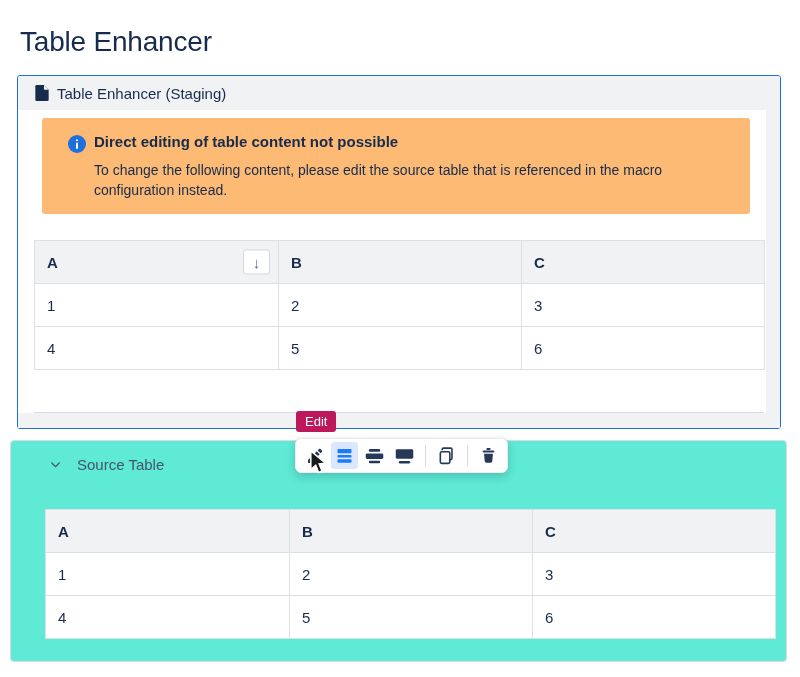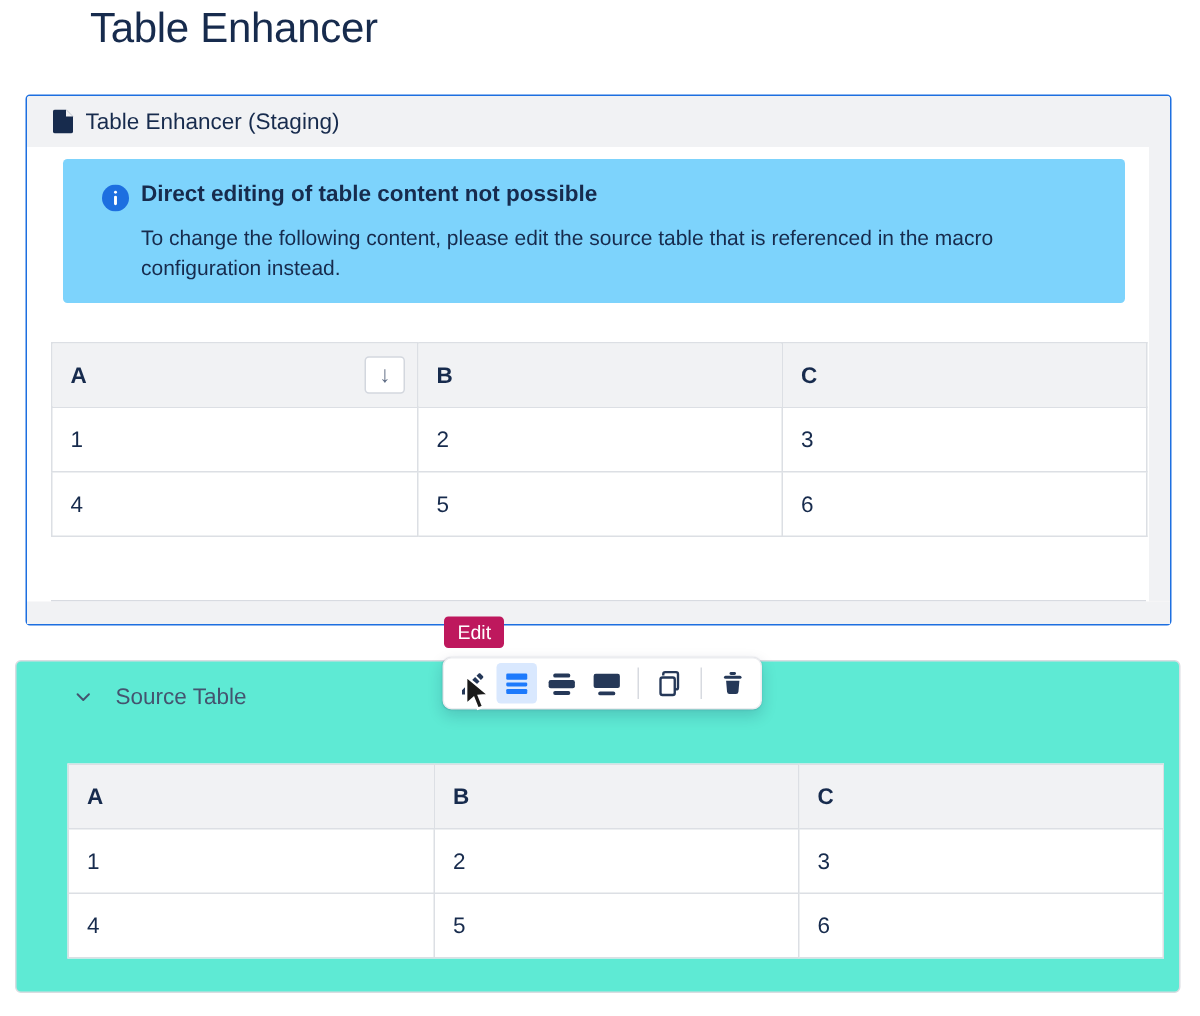--- a/index.html
+++ b/index.html
@@ -2,48 +2,48 @@
 <html><head>
 <meta charset="utf-8">
 <style>
   * { margin:0; padding:0; box-sizing:border-box; }
   html,body { background:#fff; }
   body {
     width:800px; height:677px; position:relative; overflow:hidden;
     font-family:"Liberation Sans", sans-serif; color:#172B4D;
   }
   .page-title {
-    position:absolute; left:20px; top:3px;
-    font-size:28px; font-weight:500; color:#172B4D; letter-spacing:-0.2px;margin-left:40px;
+    position:absolute; left:20px; top:26px;
+    font-size:28px; font-weight:500; color:#172B4D; letter-spacing:-0.2px;
   }
 
   
   .macro-panel {
-    position:absolute; left:17px; top:63px; width:764px; height:354px;
+    position:absolute; left:17px; top:75px; width:764px; height:354px;
     border:1.5px solid #1D6FE0; border-radius:3px; background:#fff;
   }
   .macro-header {
     height:34px; background:#F1F2F4; display:flex; align-items:center;
     padding-left:17px; gap:8px; border-radius:2px 2px 0 0;
   }
   .macro-header .title { font-size:15px; color:#172B4D; }
   .scroll-strip-right {
     position:absolute; right:0; top:34px; bottom:15px; width:14px; background:#F1F2F4;
   }
   .scroll-strip-bottom {
     position:absolute; left:0; right:0; bottom:0; height:15px; background:#F1F2F4;
   }
   .content-bottom-line {
     position:absolute; left:16px; top:336px; width:730px; height:1px; background:#D8DBE1;
   }
 
   
   .info-banner {
     position:absolute; left:24px; top:42px; width:708px; height:96px;
-    background:#7dd3fc; border-radius:3px;
+    background:#fdba74; border-radius:3px;
   }
   .info-banner .banner-icon { position:absolute; left:26px; top:17px; }
   .info-banner h3 {
     position:absolute; left:52px; top:15px; font-size:15px; font-weight:700; color:#172B4D;
   }
   .info-banner p {
     position:absolute; left:52px; top:42px; width:612px;
     font-size:14px; line-height:20px; color:#172B4D;
   }
 

